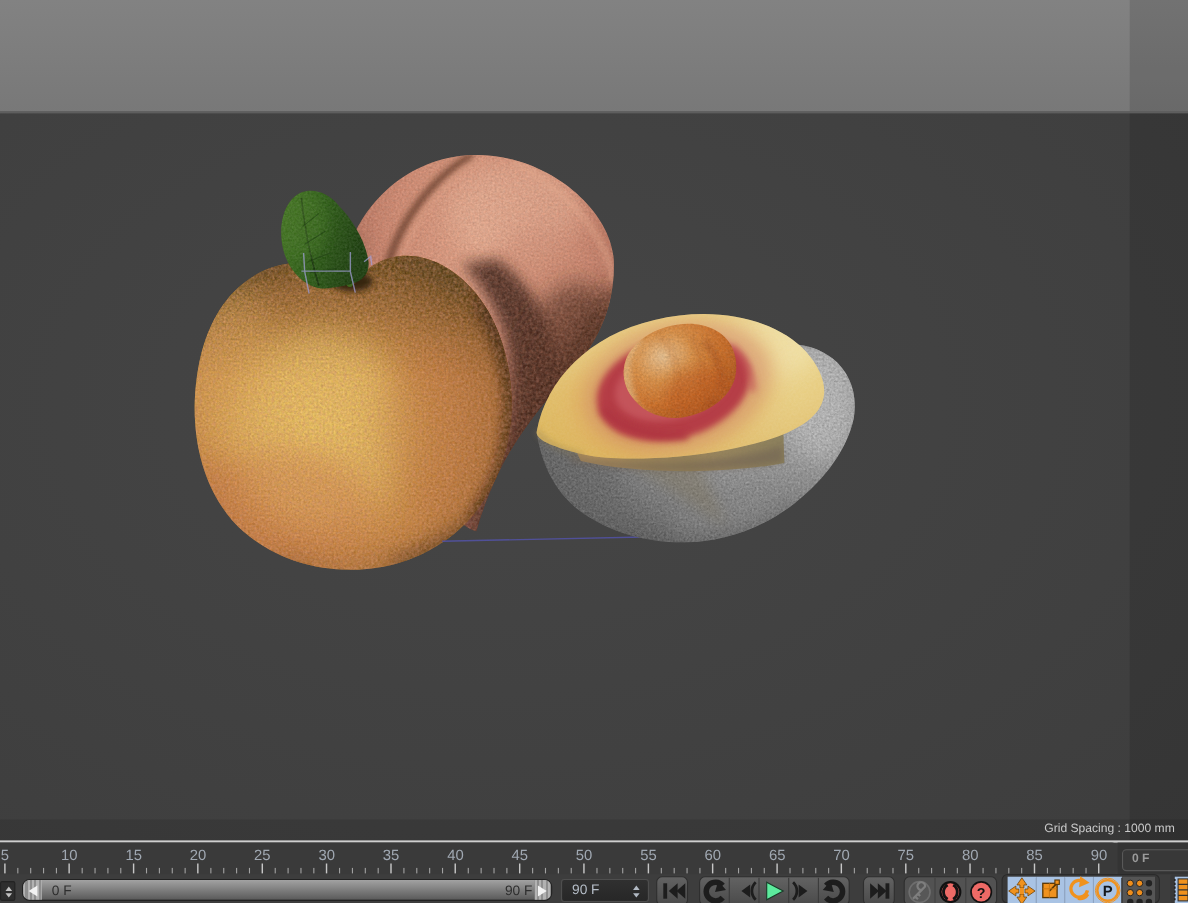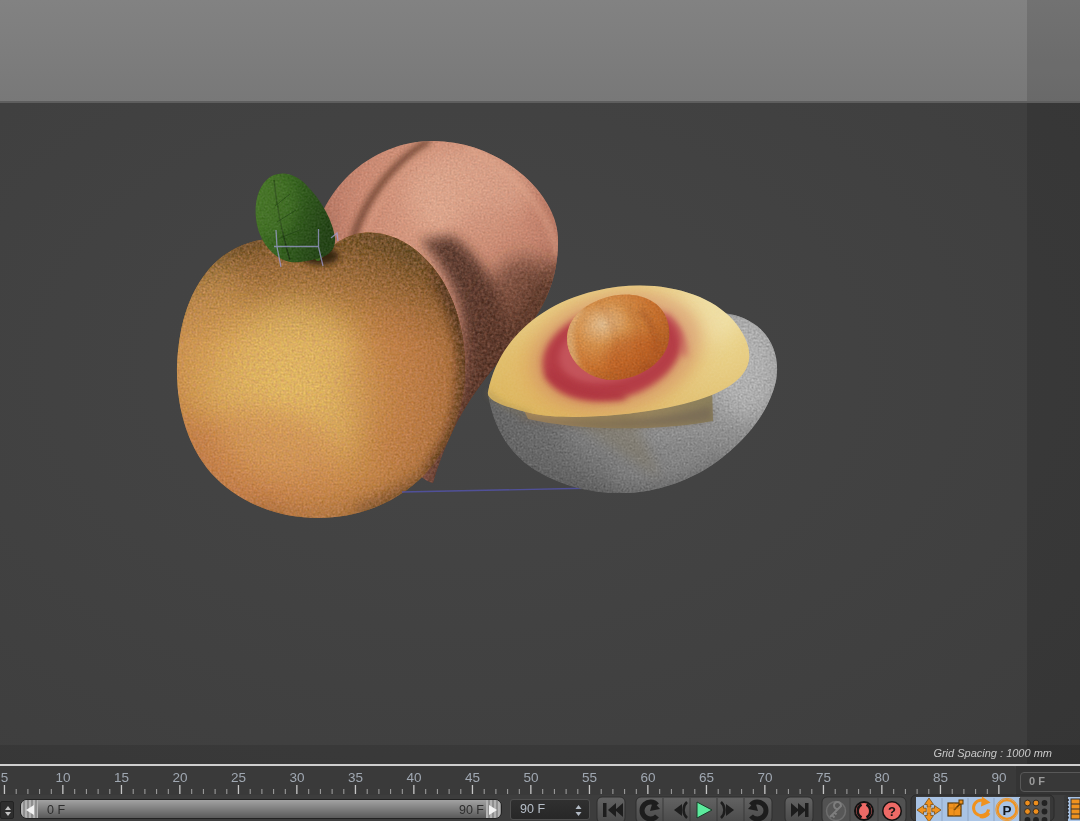--- a/index.html
+++ b/index.html
@@ -2,21 +2,21 @@
 <html><head><meta charset="utf-8">
 <style>
 html,body{margin:0;padding:0;background:#3e3e3e;}
 *{box-sizing:border-box;}
 #app{position:relative;width:1080px;height:821px;overflow:hidden;font-family:"Liberation Sans",sans-serif;}
 #topbar{position:absolute;left:0;top:0;width:1080px;height:103px;background:linear-gradient(#828282,#787878);}
 #topedge{position:absolute;left:0;top:101px;width:1080px;height:2px;background:#5e5e5e;}
 #viewport{position:absolute;left:0;top:103px;width:1080px;height:661px;background:radial-gradient(ellipse 1000px 650px at 42% 40%, #464646 0%, #414141 50%, #3c3c3c 100%);}
 #vpbottom{position:absolute;left:0;top:745px;width:1080px;height:19px;background:rgba(0,0,0,0.10);}
 #rightstrip{position:absolute;left:1027px;top:0;width:53px;height:764px;background:rgba(0,0,0,0.12);}
-#gridtxt{position:absolute;right:28px;top:747px;font-size:11px;color:#c9c9c9;font-style:italic;}
+#gridtxt{position:absolute;right:12px;top:747px;font-size:11px;color:#c9c9c9;}
 #whiteline{position:absolute;left:0;top:764px;width:1080px;height:1.5px;background:#cfcfcf;}
 #ruler{position:absolute;left:0;top:766px;width:1016px;height:29px;background:#3a3a3a;border-radius:0 5px 5px 0;}
 #rulerright{position:absolute;left:1016px;top:766px;width:64px;height:29px;background:#343434;}
 #zerofield{position:absolute;left:1020px;top:772px;width:70px;height:20px;background:#383838;border:1.5px solid #585858;border-radius:4px;color:#9a9a9a;font-size:11px;font-weight:bold;line-height:17px;padding-left:8px;}
 #bottombar{position:absolute;left:0;top:795px;width:1080px;height:26px;background:#3d3d3d;}
 
 #ruler svg text{font-family:"Liberation Sans",sans-serif;font-size:13.5px;fill:#a0a8b2;}
 
 #spin{position:absolute;left:0px;top:801px;width:14px;height:18px;background:#2e2e2e;border-radius:2px;border:1px solid #232323;}
 #slider{position:absolute;left:20px;top:799px;width:482px;height:20px;border-radius:7px;background:linear-gradient(#a2a2a2,#5a5a5a);border:1.5px solid #222;overflow:hidden;}

